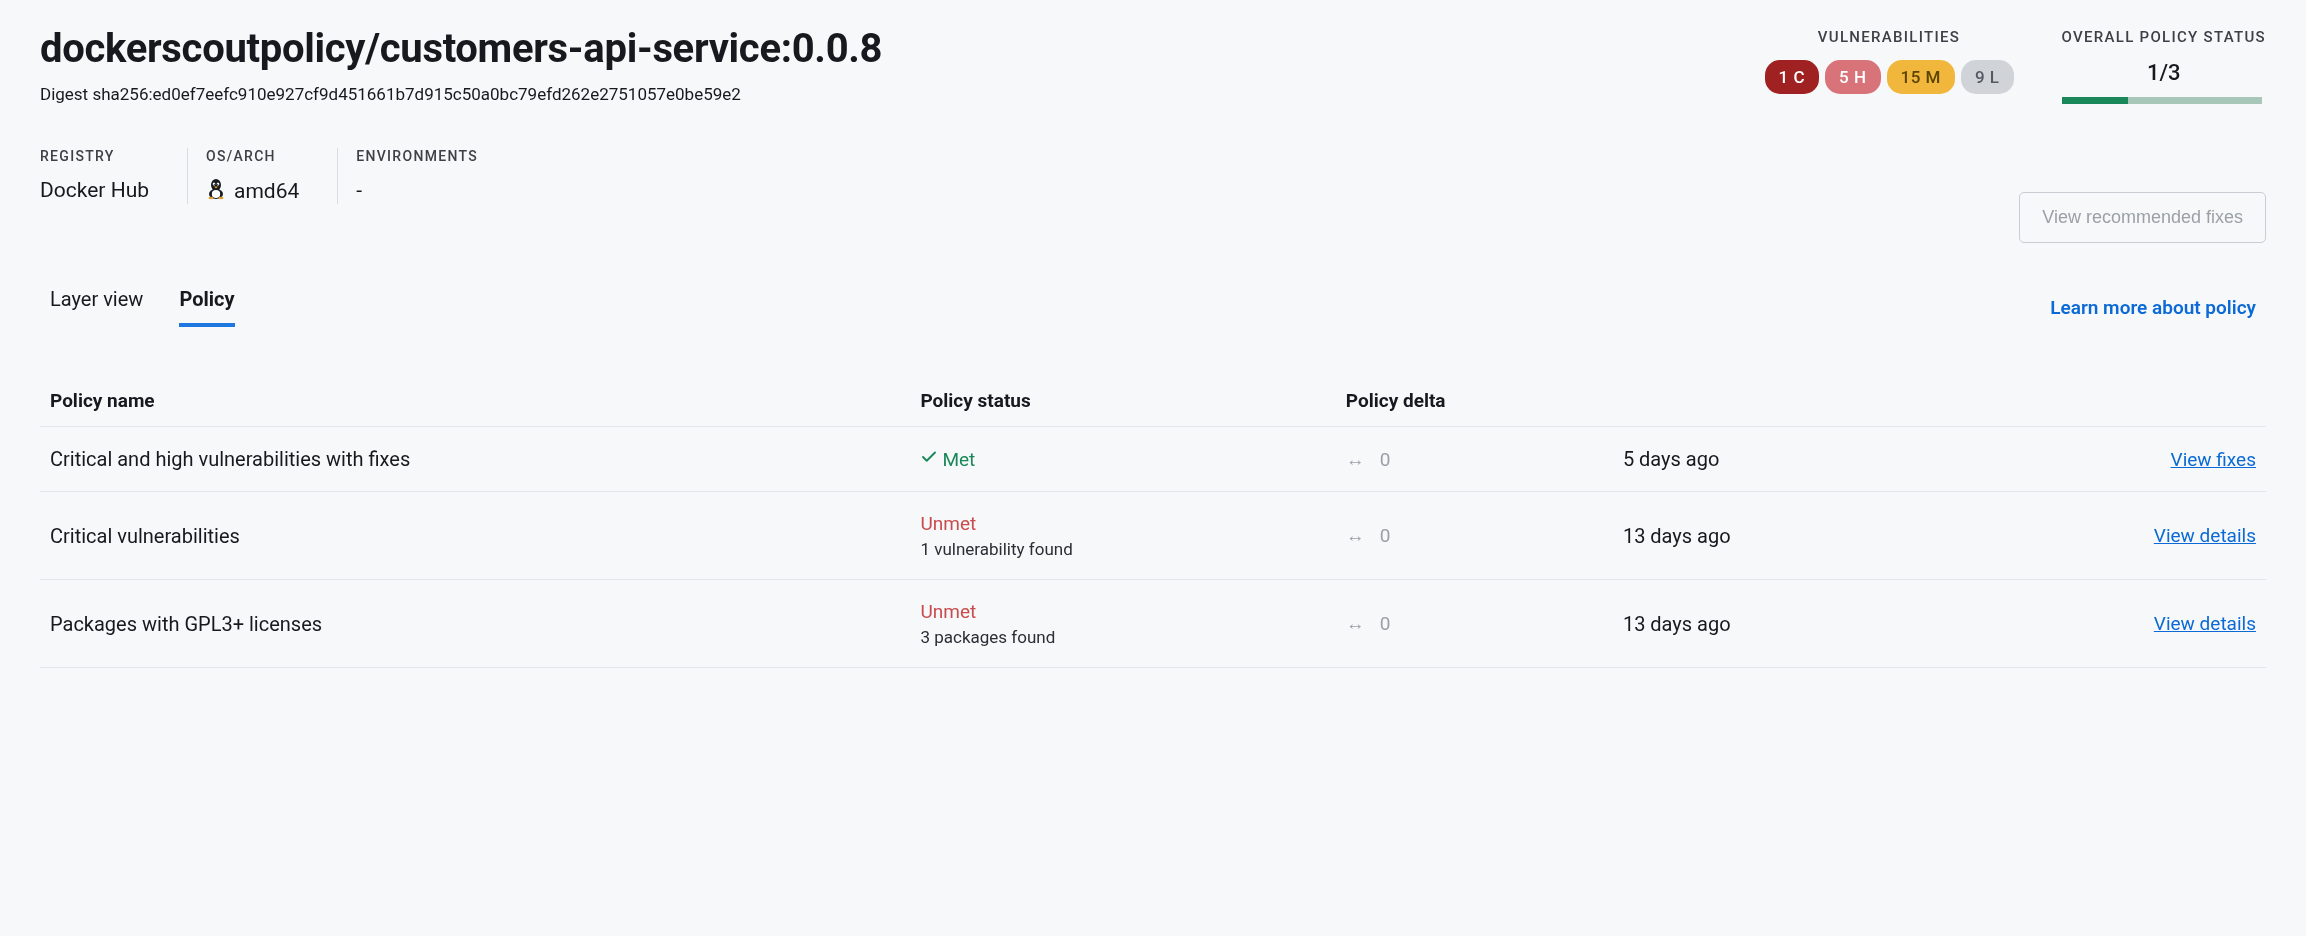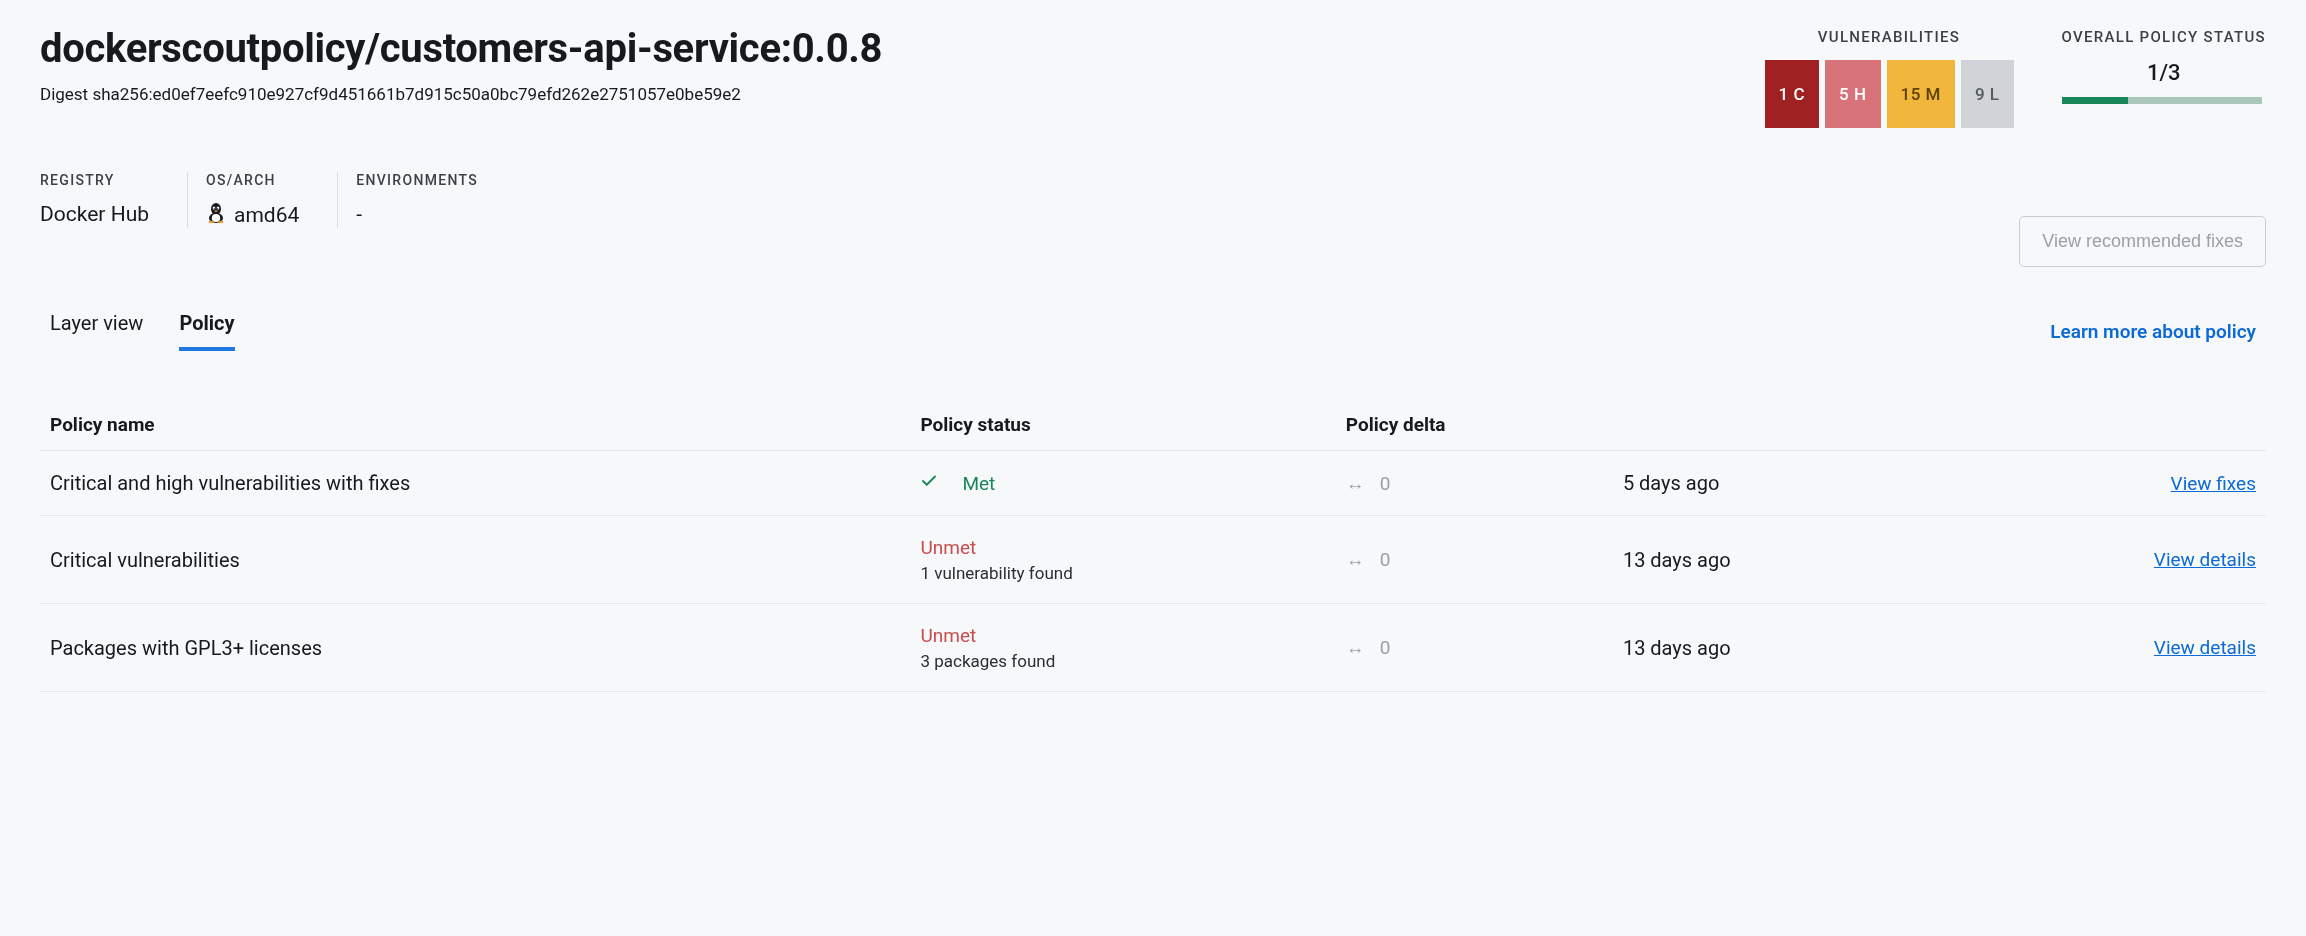--- a/index.html
+++ b/index.html
@@ -36,22 +36,22 @@
   .vuln-label, .overall-label {
     font-size: 15px;
     letter-spacing: 1.3px;
     color: #3d4047;
     font-weight: 500;
     margin-bottom: 14px;
     white-space: nowrap;
   }
   .badges { display: flex; gap: 6px; justify-content: center; }
   .badge {
-    padding: 24px 14px;
-    border-radius: 0;
+    padding: 7px 14px;
+    border-radius: 15px;
     font-size: 17px;
     font-weight: 500;
     color: #fff;
     letter-spacing: 0.5px;
     min-width: 52px;
     text-align: center;
   }
   .badge-c { background: #a02122; }
   .badge-h { background: #d9737a; }
   .badge-m { background: #f1b73c; color: #5c4300; }
@@ -151,21 +151,21 @@
     gap: 10px;
   }
   .trow.header {
     border-bottom: 1px solid #e3e6ea;
     font-weight: 700;
     font-size: 19px;
     padding: 14px 10px;
   }
   .trow.header > div { color:#17191e; }
   .pname { font-size: 20px; }
-  .pstatus .met { color:#198759; font-size:19px; display:flex; align-items:center; gap:24px; }
+  .pstatus .met { color:#198759; font-size:19px; display:flex; align-items:center; gap:4px; }
   .pstatus .unmet { color:#c84c4c; font-size:19px; }
   .pstatus .sub { color:#2b2e34; font-size:17px; margin-top:4px; }
   .pdelta { color:#9ba0a8; font-size:19px; display:flex; align-items:center; gap:18px; }
   .pdelta .arrow { letter-spacing:-3px; }
   .plast { font-size:20px; }
   .paction { text-align:right; }
   .paction a { color:#0b6ad6; font-size:19px; text-decoration: underline; }
   .check-icon { width:18px; height:18px; }
 </style>
 </head>

